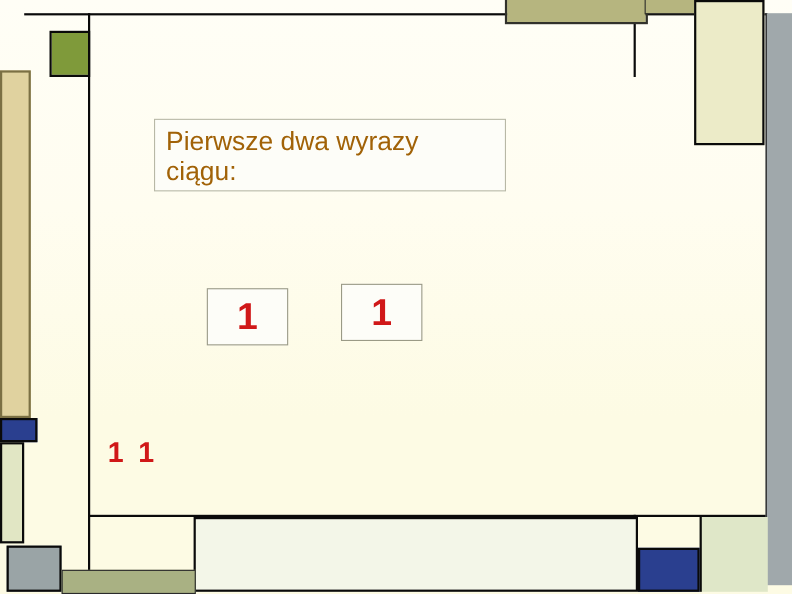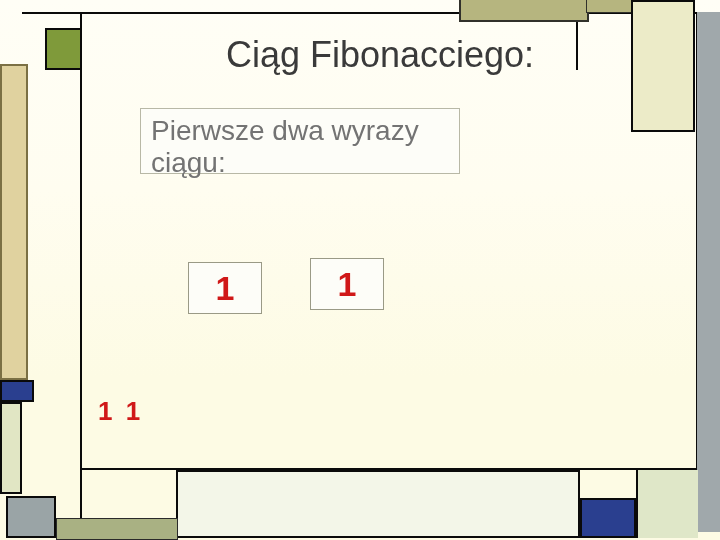--- a/index.html
+++ b/index.html
@@ -75,22 +75,22 @@
   }
   .subtitle-box {
     position: absolute;
     left: 140px; top: 108px;
     width: 320px; height: 66px;
     background: #fdfdf8;
     border: 1px solid #b8b8a6;
     padding: 6px 10px;
   }
   .subtitle-text {
-    font-size: 28px;
-    color: #737373;
+    font-size: 24px;
+    color: #a16207;
   }
   .num-box {
     position: absolute;
     width: 74px; height: 52px;
     background: #fdfdf8;
     border: 1px solid #9a9a86;
     display: flex;
     align-items: center;
     justify-content: center;
   }
@@ -127,21 +127,20 @@
   <div class="deco d-tan"></div>
   <div class="deco d-blue"></div>
   <div class="deco d-cream2"></div>
   <div class="deco d-slate2"></div>
   <div class="deco d-bot-line"></div>
   <div class="deco d-off"></div>
   <div class="deco d-pale-r"></div>
   <div class="deco d-blue2"></div>
   <div class="deco d-pale-l"></div>
 
-  <div class="title">Ciąg  Fibonacciego:</div>
 
   <div class="subtitle-box">
     <div class="subtitle-text">Pierwsze dwa wyrazy ciągu:</div>
   </div>
 
   <div class="num-box a">
     <span>1</span>
   </div>
   <div class="num-box b">
     <span>1</span>

